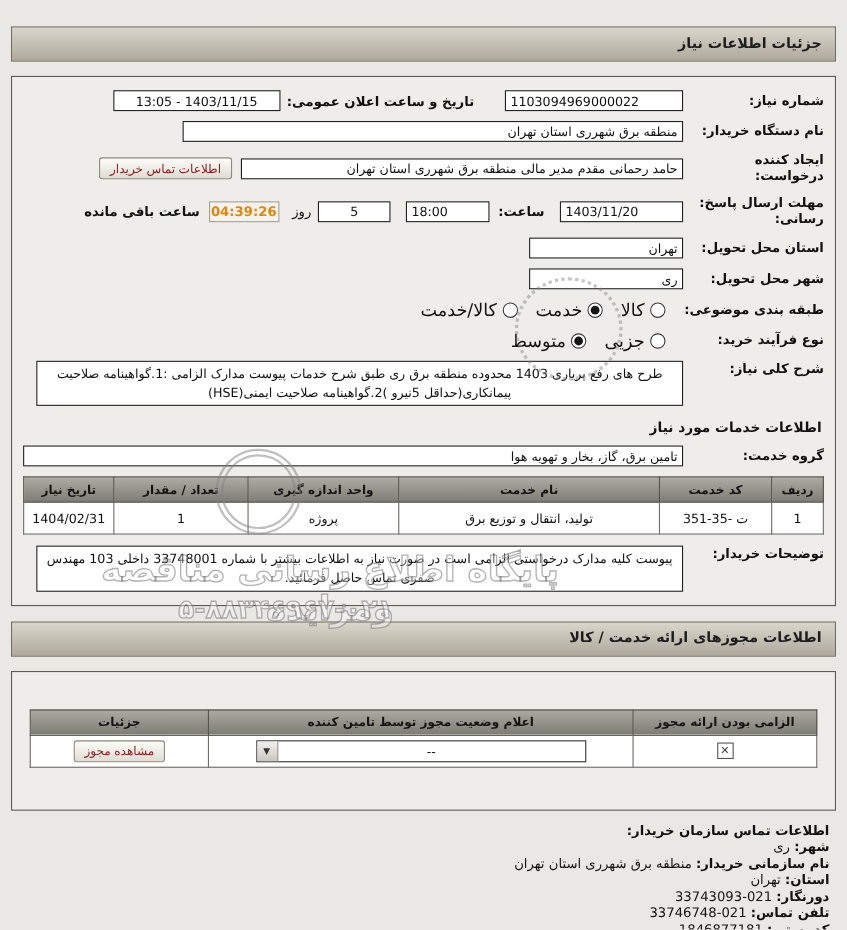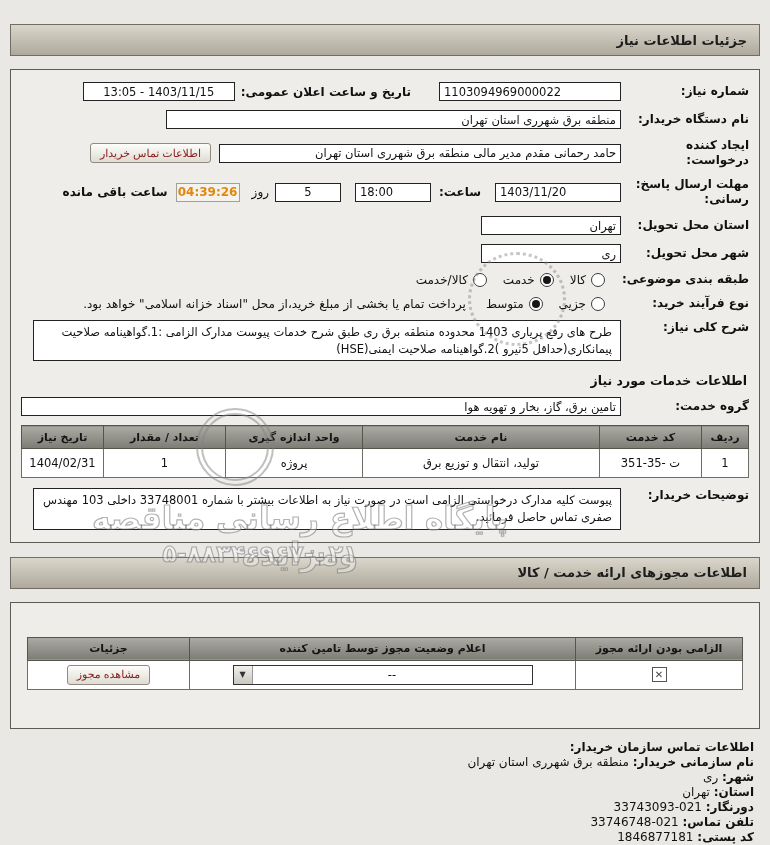--- a/index.html
+++ b/index.html
@@ -24,34 +24,34 @@
   .lbl-col{flex:none;width:128px;font-weight:bold;font-size:12px;color:#101010;line-height:1.25;}
   .box{
     background:#fff;border:1px solid #222;height:19px;box-sizing:border-box;
     font-size:11.5px;padding:0 4px;display:flex;align-items:center;flex:none;
   }
   .box.center{justify-content:center;}
   .box.ltr{direction:ltr;justify-content:flex-start;}
   .grow{flex:1;}
   .radio{width:12px;height:12px;border:1px solid #3c3c3c;border-radius:50%;background:#fff;position:relative;flex:none;}
   .radio.checked::after{content:"";position:absolute;inset:2px;background:#151515;border-radius:50%;}
-  .opt{display:flex;align-items:center;gap:5px;margin-right:16px;font-size:12px;}
+  .opt{display:flex;align-items:center;gap:5px;margin-right:16px;font-size:16px;}
   .btn{
     background:linear-gradient(#fdfdfa,#dedcd3);border:1px solid #8f8c7e;border-radius:3px;
     color:#8b2222;font-size:11px;height:20px;display:inline-flex;align-items:center;
     padding:0 9px;cursor:pointer;flex:none;white-space:nowrap;
   }
   .countdown{
     width:64px;height:19px;border:1px solid #a3a094;background:#f3f2ed;box-sizing:border-box;
     color:#e4860b;font-weight:bold;font-size:12px;direction:ltr;
     display:flex;align-items:center;justify-content:center;flex:none;
   }
   .multibox{
     background:#fff;border:1px solid #222;box-sizing:border-box;
-    font-size:11.5px;padding:3px 8px;line-height:1.45;margin-left:12px;
+    font-size:11.5px;padding:3px 8px;text-align:center;line-height:1.45;margin-left:12px;
   }
   .section-head{font-weight:bold;font-size:12.5px;margin:12px 2px 9px;}
   table{border-collapse:collapse;width:100%;margin-bottom:10px;}
   th{
     background:linear-gradient(#ababa4,#7d7d76);border:1px solid #55554e;
     font-size:11px;font-weight:bold;color:#141414;height:22px;padding:0 3px;
   }
   td{background:#fff;border:1px solid #6e6e68;font-size:11.5px;text-align:center;height:28px;padding:0 3px;}
   .cb{
     width:13px;height:13px;border:1px solid #555;background:#fff;margin:0 auto;
@@ -104,42 +104,42 @@
 <div class="pad-top"></div>
 
 <div class="title-bar">
   <span>جزئیات اطلاعات نیاز</span>
 </div>
 
 <div class="panel">
 
   <div class="row">
     <span class="lbl-col">شماره نیاز:</span>
-    <span class="box ltr" style="width:182px">1103094969000022</span>
+    <span class="box ltr" style="width:162px">1103094969000022</span>
     <span class="lbl" style="margin-right:28px">تاریخ و ساعت اعلان عمومی:</span>
     <span class="box center" style="width:152px;margin-right:6px">1403/11/15 - 13:05</span>
   </div>
 
   <div class="row">
     <span class="lbl-col">نام دستگاه خریدار:</span>
     <span class="box" style="width:455px">منطقه برق شهرری استان تهران</span>
   </div>
 
   <div class="row">
     <span class="lbl-col">ایجاد کننده درخواست:</span>
     <span class="box" style="width:402px">حامد رحمانی مقدم مدیر مالی منطقه برق شهرری استان تهران</span>
     <button class="btn" style="margin-right:8px">اطلاعات تماس خریدار</button>
   </div>
 
   <div class="row">
     <span class="lbl-col">
       <span>مهلت ارسال پاسخ:</span><br>
       <span>رسانی:</span>
     </span>
-    <span class="box center ltr" style="width:126px">1403/11/20</span>
+    <span class="box center ltr" style="width:112px">1403/11/20</span>
     <span class="lbl" style="margin-right:14px">ساعت:</span>
     <span class="box center ltr" style="width:76px;margin-right:8px">18:00</span>
     <span class="box center" style="width:66px;margin-right:14px">5</span>
     <span class="lbl" style="margin-right:6px;font-weight:normal">روز</span>
     <span class="countdown" style="margin-right:12px">04:39:26</span>
     <span class="lbl" style="margin-right:8px">ساعت باقی مانده</span>
   </div>
 
   <div class="row">
     <span class="lbl-col">استان محل تحویل:</span>
@@ -170,21 +170,20 @@
   <div class="row">
     <span class="lbl-col">نوع فرآیند خرید:</span>
     <span class="opt">
       <span class="radio"></span>
       <span>جزیی</span>
     </span>
     <span class="opt">
       <span class="radio checked"></span>
       <span>متوسط</span>
     </span>
-    <span style="margin-right:20px;font-size:12px">پرداخت تمام یا بخشی از مبلغ خرید،از محل "اسناد خزانه اسلامی" خواهد بود.</span>
   </div>
 
   <div class="row" style="align-items:flex-start">
     <span class="lbl-col">شرح کلی نیاز:</span>
     <div class="multibox grow" style="min-height:40px">طرح های رفع پریاری 1403 محدوده منطقه برق ری طبق شرح خدمات پیوست مدارک الزامی :1.گواهینامه صلاحیت پیمانکاری(حداقل 5نیرو )2.گواهینامه صلاحیت ایمنی(HSE)</div>
   </div>
 
   <div class="section-head">اطلاعات خدمات مورد نیاز</div>
 
   <div class="row">
@@ -251,26 +250,26 @@
         </td>
       </tr>
     </tbody>
   </table>
 </div>
 
 <div class="contact">
   <div class="line b">اطلاعات تماس سازمان خریدار:</div>
 
   <div class="line">
+    <span class="b">شهر:</span>
+    <span>ری</span>
+  </div>
+  <div class="line">
     <span class="b">نام سازمانی خریدار:</span>
     <span>منطقه برق شهرری استان تهران</span>
-  </div>
-  <div class="line">
-    <span class="b">شهر:</span>
-    <span>ری</span>
   </div>
   <div class="line">
     <span class="b">استان:</span>
     <span>تهران</span>
   </div>
   <div class="line">
     <span class="b">دورنگار:</span>
     <span>021-33743093</span>
   </div>
   <div class="line">

